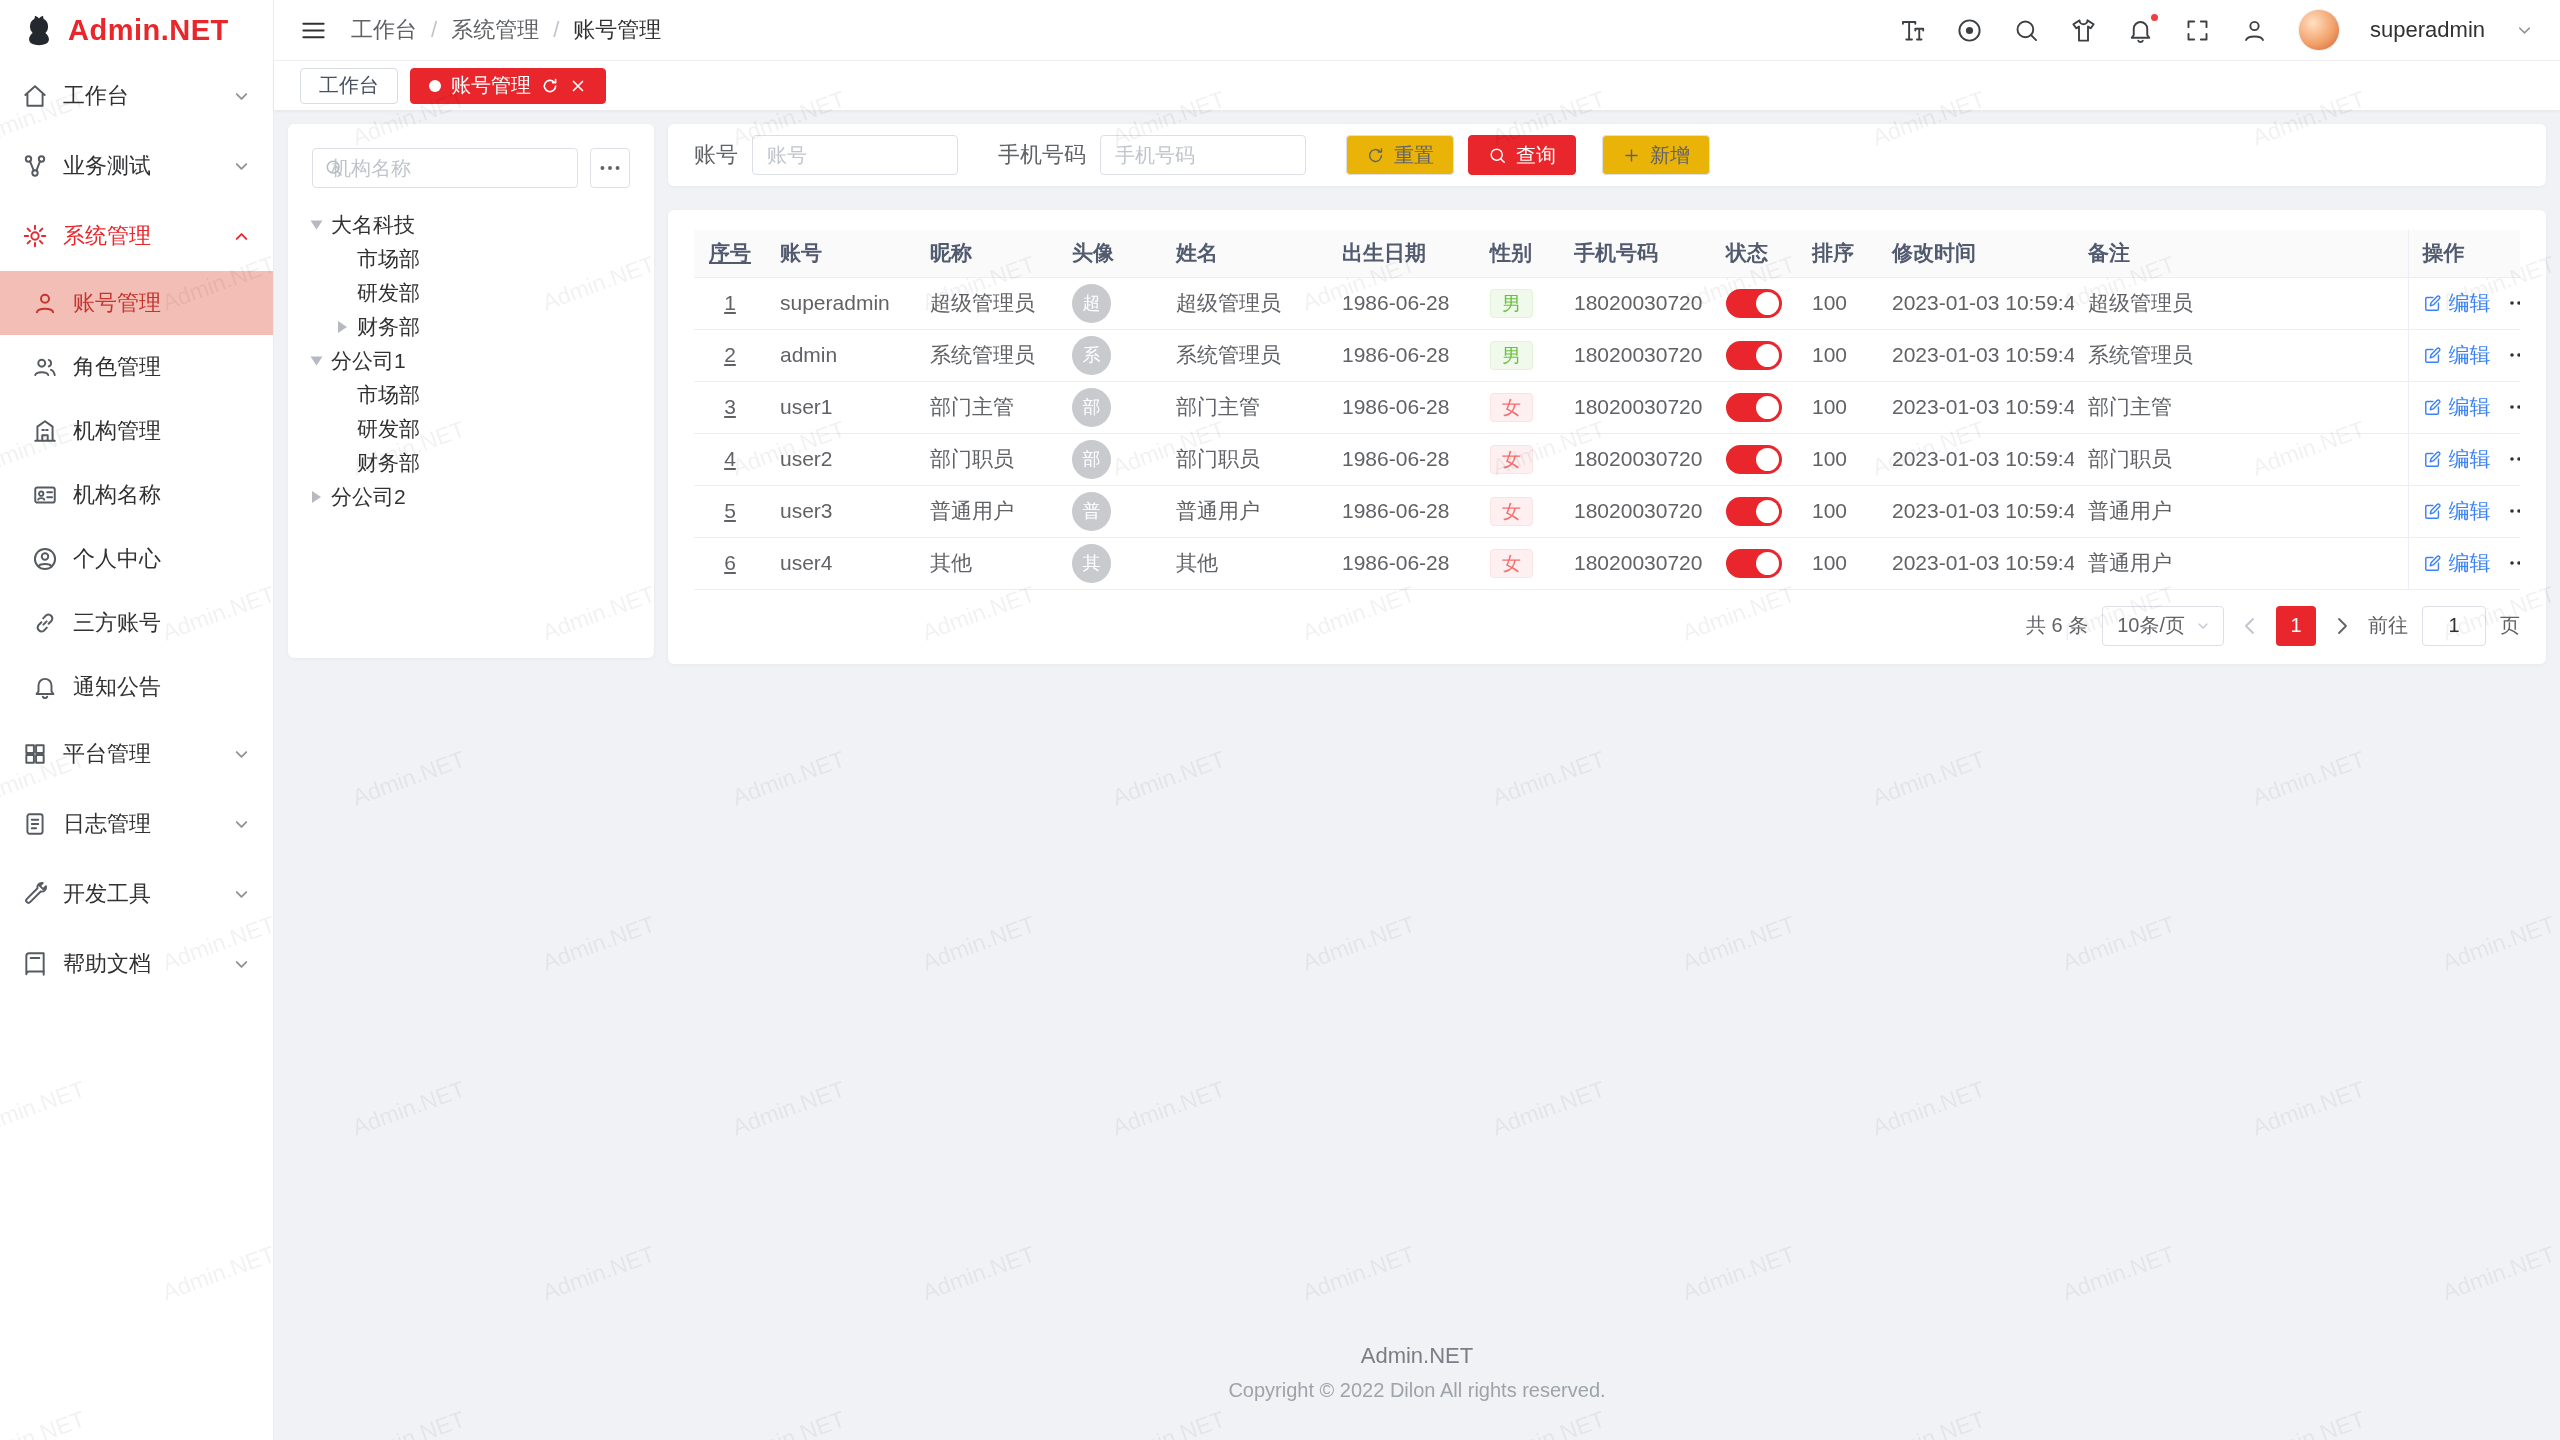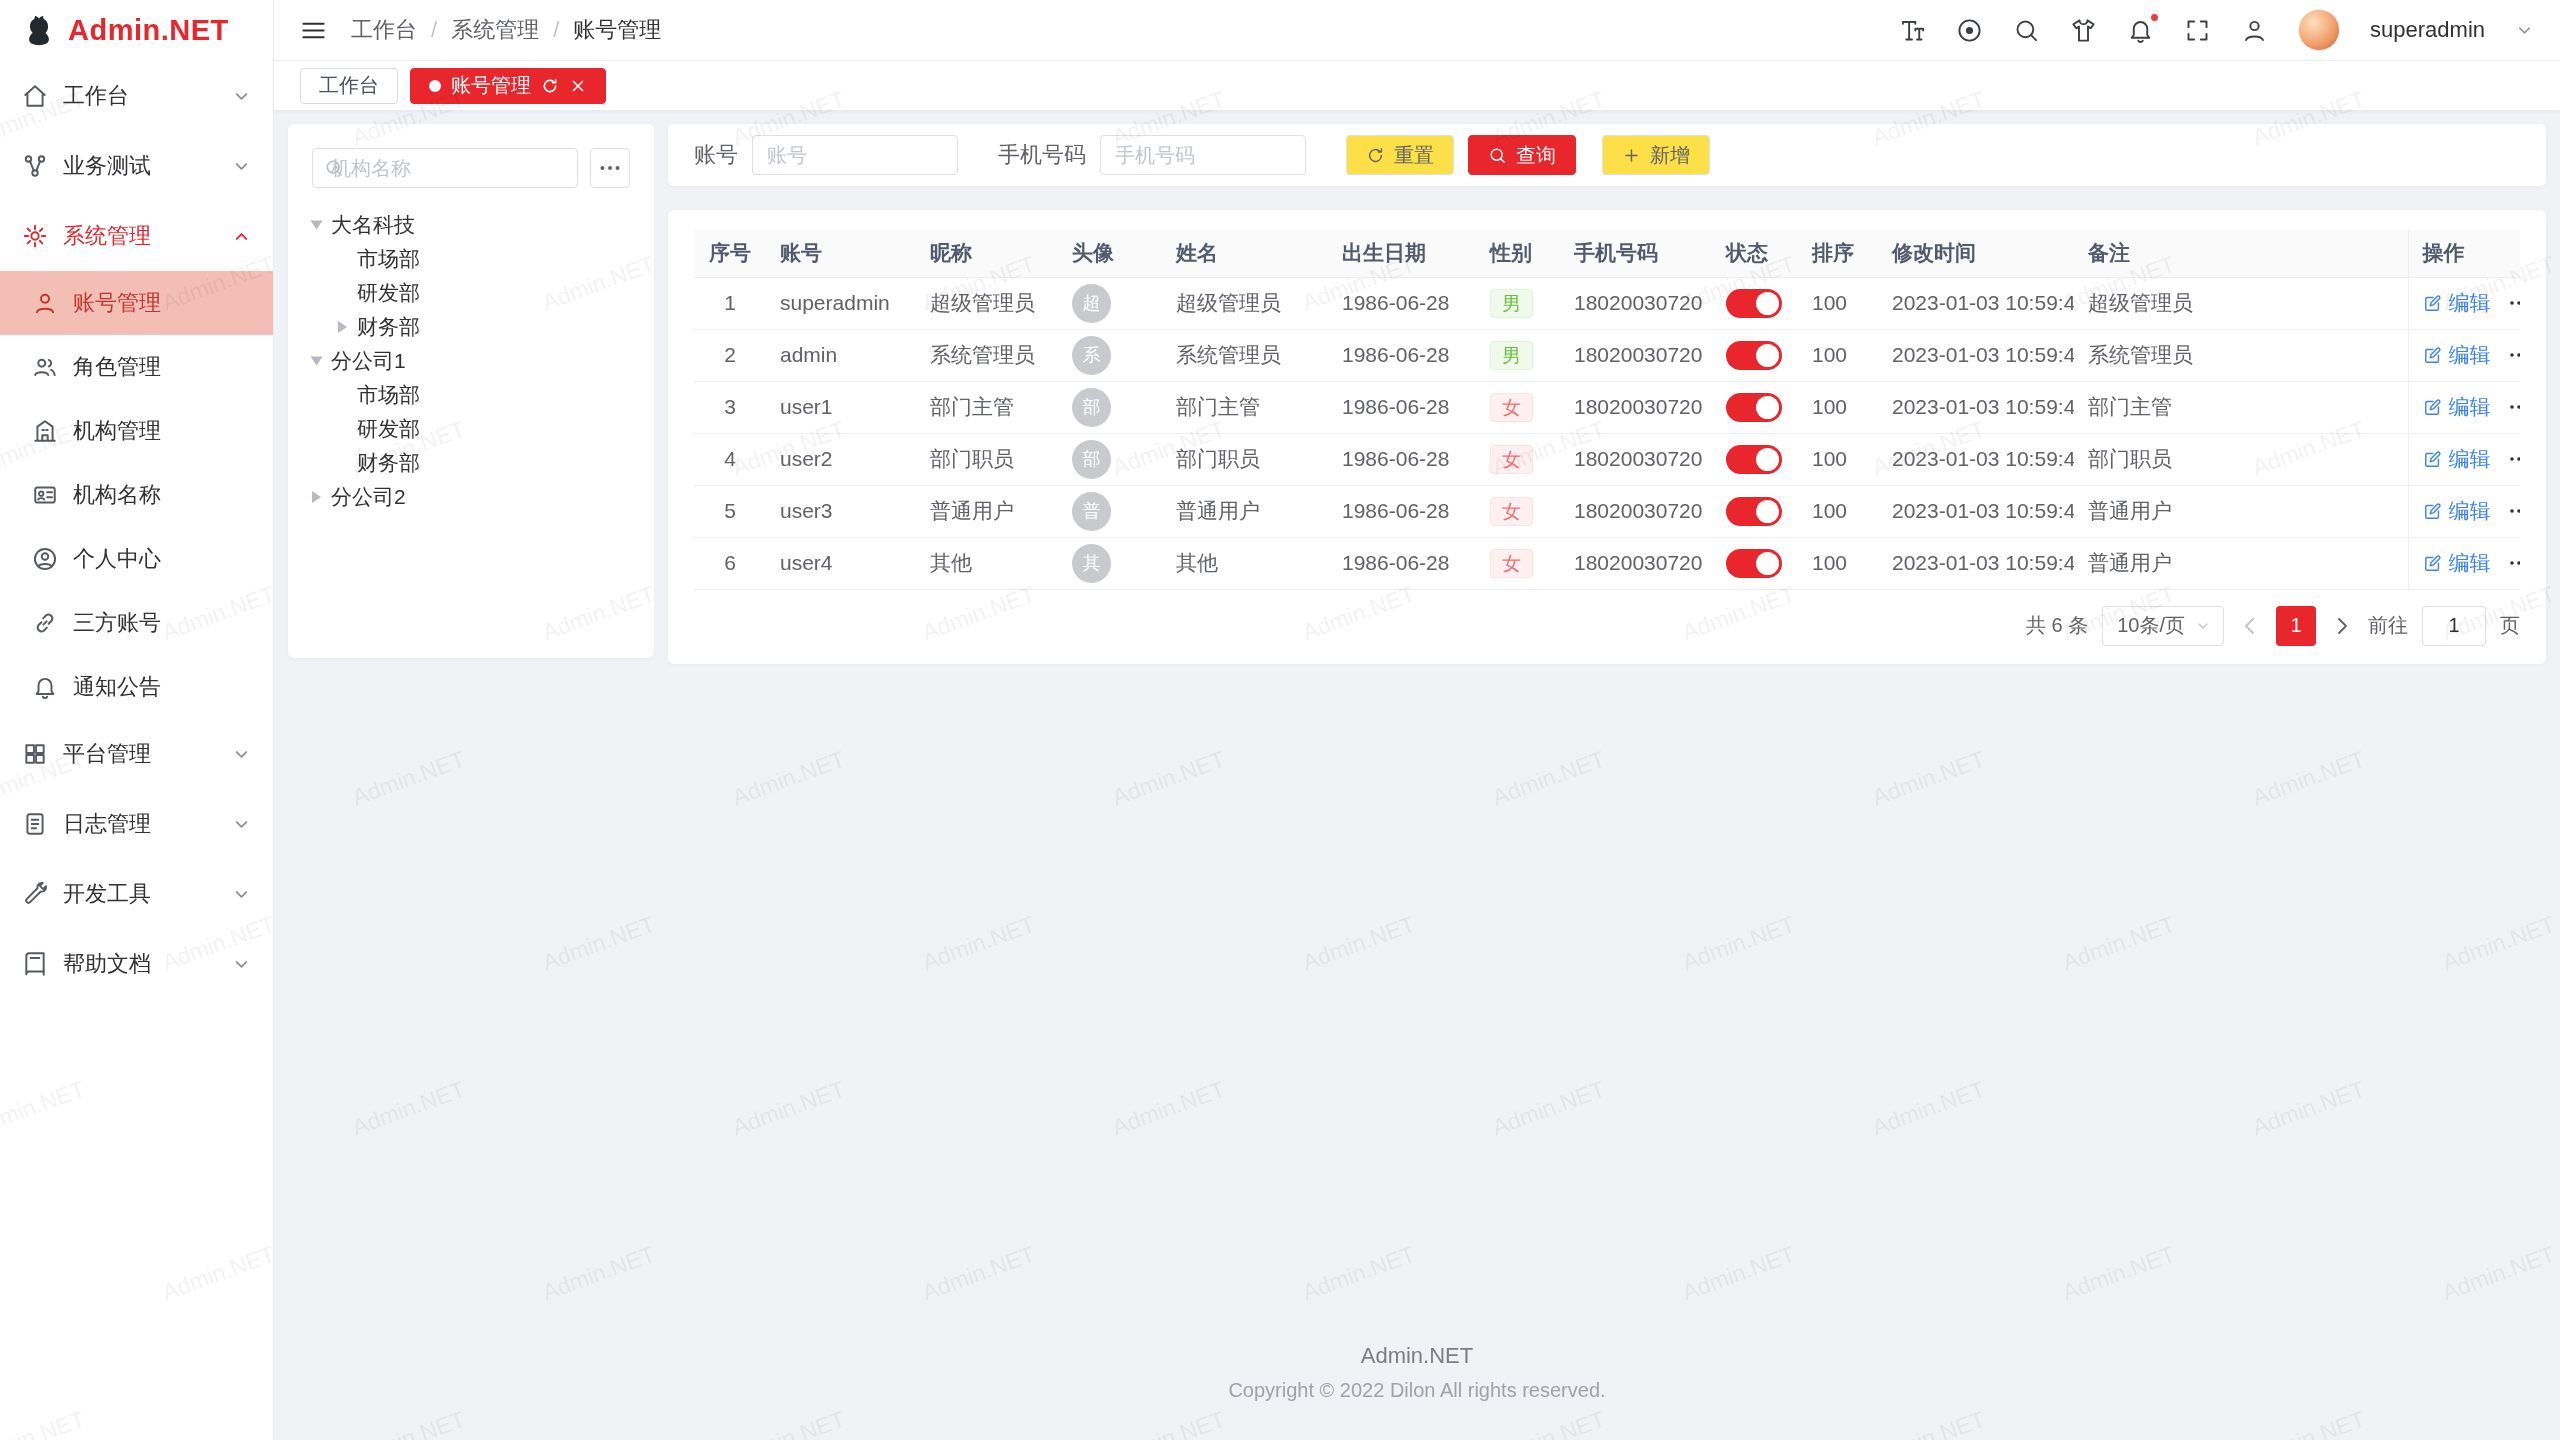--- a/index.html
+++ b/index.html
@@ -70,30 +70,30 @@
   .caret { width:0; height:0; border-left:9px solid #b6b9bf; border-top:6px solid transparent; border-bottom:6px solid transparent; margin-right:10px; flex:none; }
   .caret.down { transform:rotate(90deg); }
   .caret-sp { width:9px; margin-right:10px; flex:none; }
 
   .right-col { flex:1; min-width:0; display:flex; flex-direction:column; gap:24px; }
 
   .filter-card { display:flex; align-items:center; padding:11px 26px; gap:14px; }
   .f-label { font-size:22px; color:#606266; white-space:nowrap; }
   .f-label.g { margin-left:26px; }
   .f-inp { width:206px; }
-  .btn { height:40px; padding:0 19px; border-radius:4px; border:1px solid #dcdfe6; background:#fde047; color:#606266; font-size:20px; display:inline-flex; align-items:center; gap:9px; cursor:pointer; font-family:inherit; white-space:nowrap; }
+  .btn { height:40px; padding:0 19px; border-radius:4px; border:1px solid #dcdfe6; background:#eab308; color:#606266; font-size:20px; display:inline-flex; align-items:center; gap:9px; cursor:pointer; font-family:inherit; white-space:nowrap; }
   .btn .svg-ic { width:19px; height:19px; }
   .btn-primary { background:#e8262b; border-color:#e8262b; color:#fff; }
   .btn.gap-l { margin-left:26px; }
 
   .table-card { padding:20px 26px 18px; }
   table.tbl { width:100%; border-collapse:collapse; table-layout:fixed; }
   .tbl th { height:47px; background:#fafafa; font-weight:bold; color:#515a6e; font-size:21px; text-align:left; padding:0 14px; border-bottom:1px solid #ebeef5; white-space:nowrap; overflow:hidden; }
   .tbl td { height:52px; font-size:21px; color:#606266; padding:0 14px; border-bottom:1px solid #ebeef5; white-space:nowrap; overflow:hidden; }
-  .tbl .center { text-align:center; }
+  .tbl .center { text-align:center;text-decoration:underline; }
   .tbl .actions { border-left:1px solid #ebeef5; }
   .av { display:inline-flex; width:39px; height:39px; border-radius:50%; background:#c8cacd; color:#fff; font-size:18px; align-items:center; justify-content:center; vertical-align:middle; }
   .tag { display:inline-block; padding:0 11px; height:29px; line-height:27px; border-radius:4px; font-size:19px; border:1px solid; }
   .tag-green { color:#67c23a; background:#f0f9eb; border-color:#e1f3d8; }
   .tag-red { color:#f56c6c; background:#fef0f0; border-color:#fde2e2; }
   .switch { width:56px; height:29px; border-radius:15px; background:#dcdfe6; position:relative; cursor:pointer; display:inline-block; vertical-align:middle; }
   .switch.on { background:#e8262b; }
   .switch::after { content:""; position:absolute; left:3px; top:3px; width:23px; height:23px; border-radius:50%; background:#fff; }
   .switch.on::after { left:auto; right:3px; }
   .edit-link { color:#3b82f6; display:inline-flex; align-items:center; gap:7px; cursor:pointer; vertical-align:middle; }

